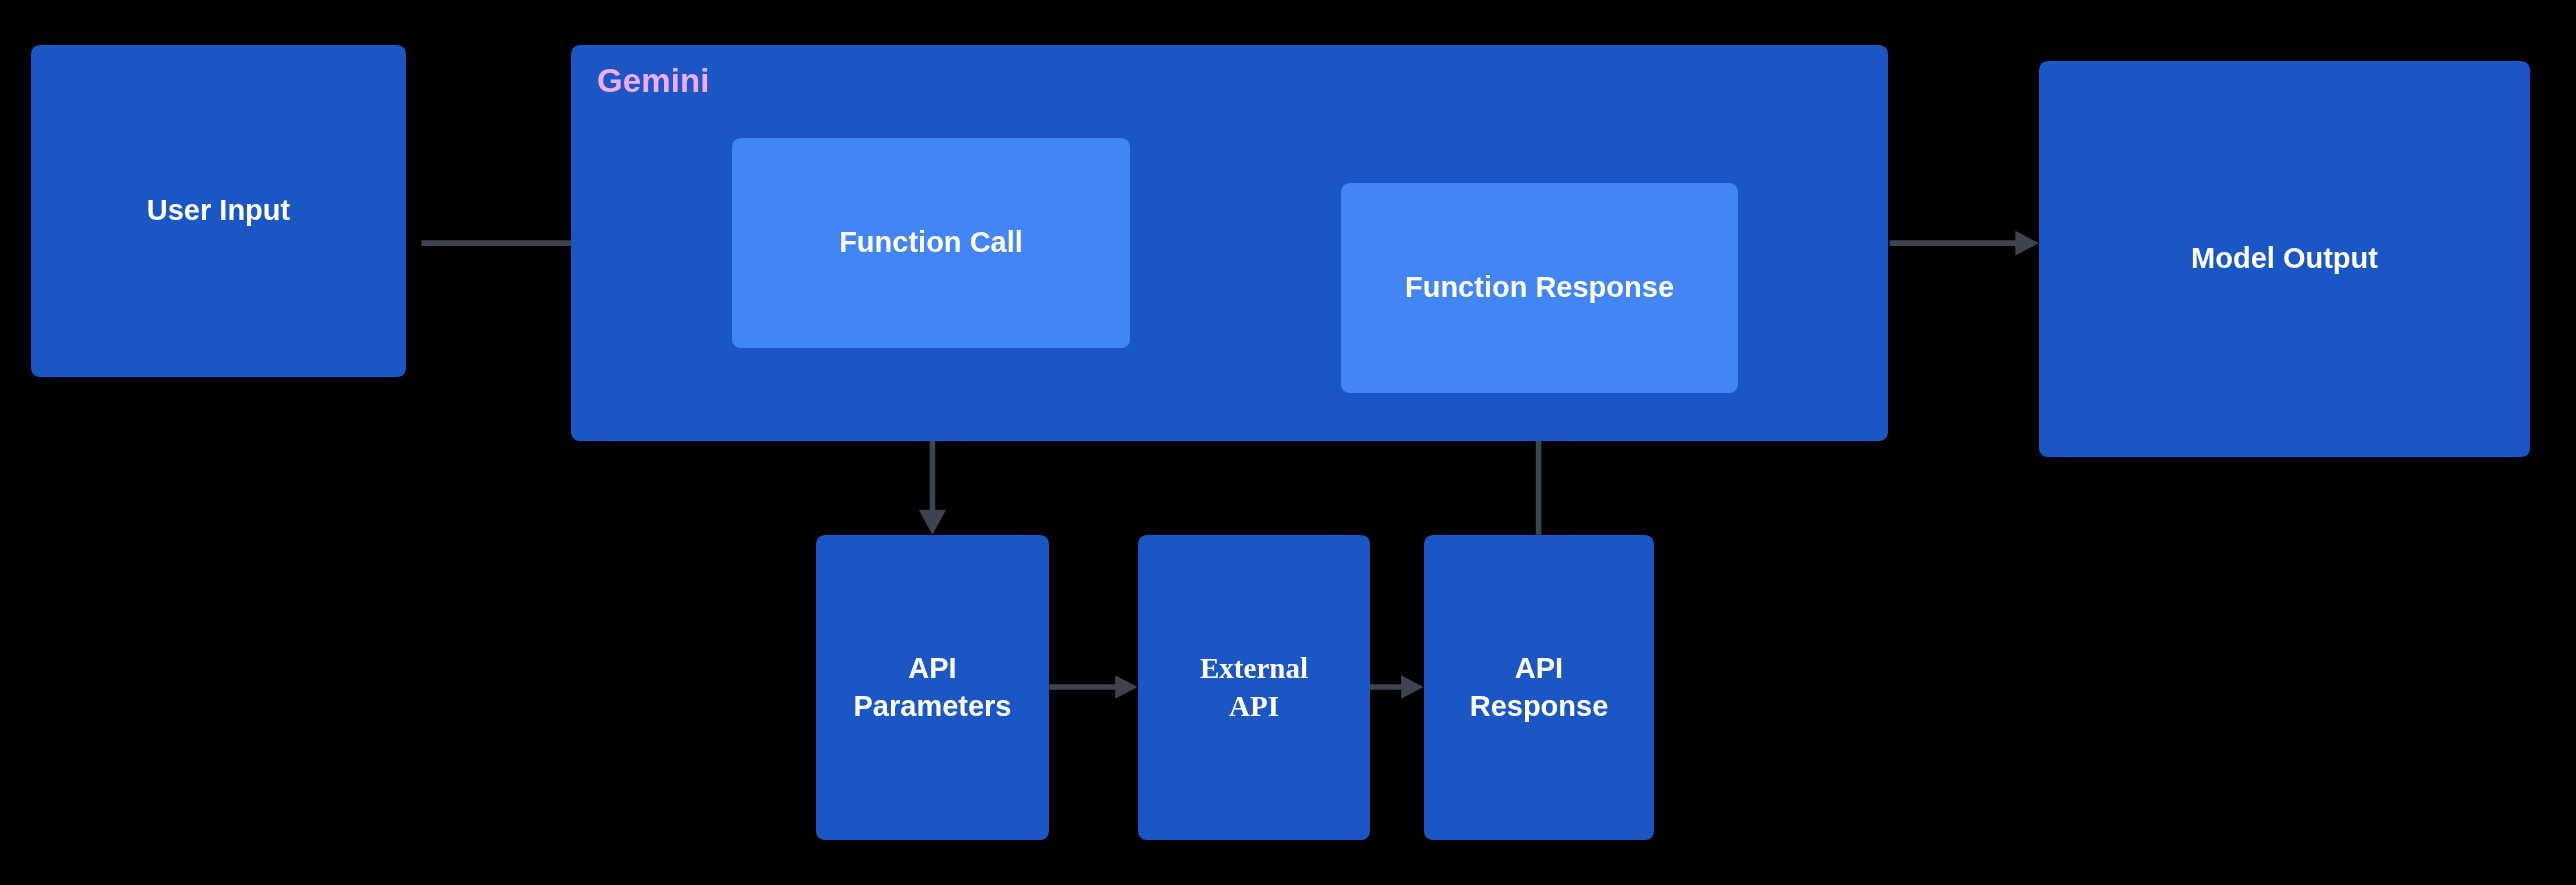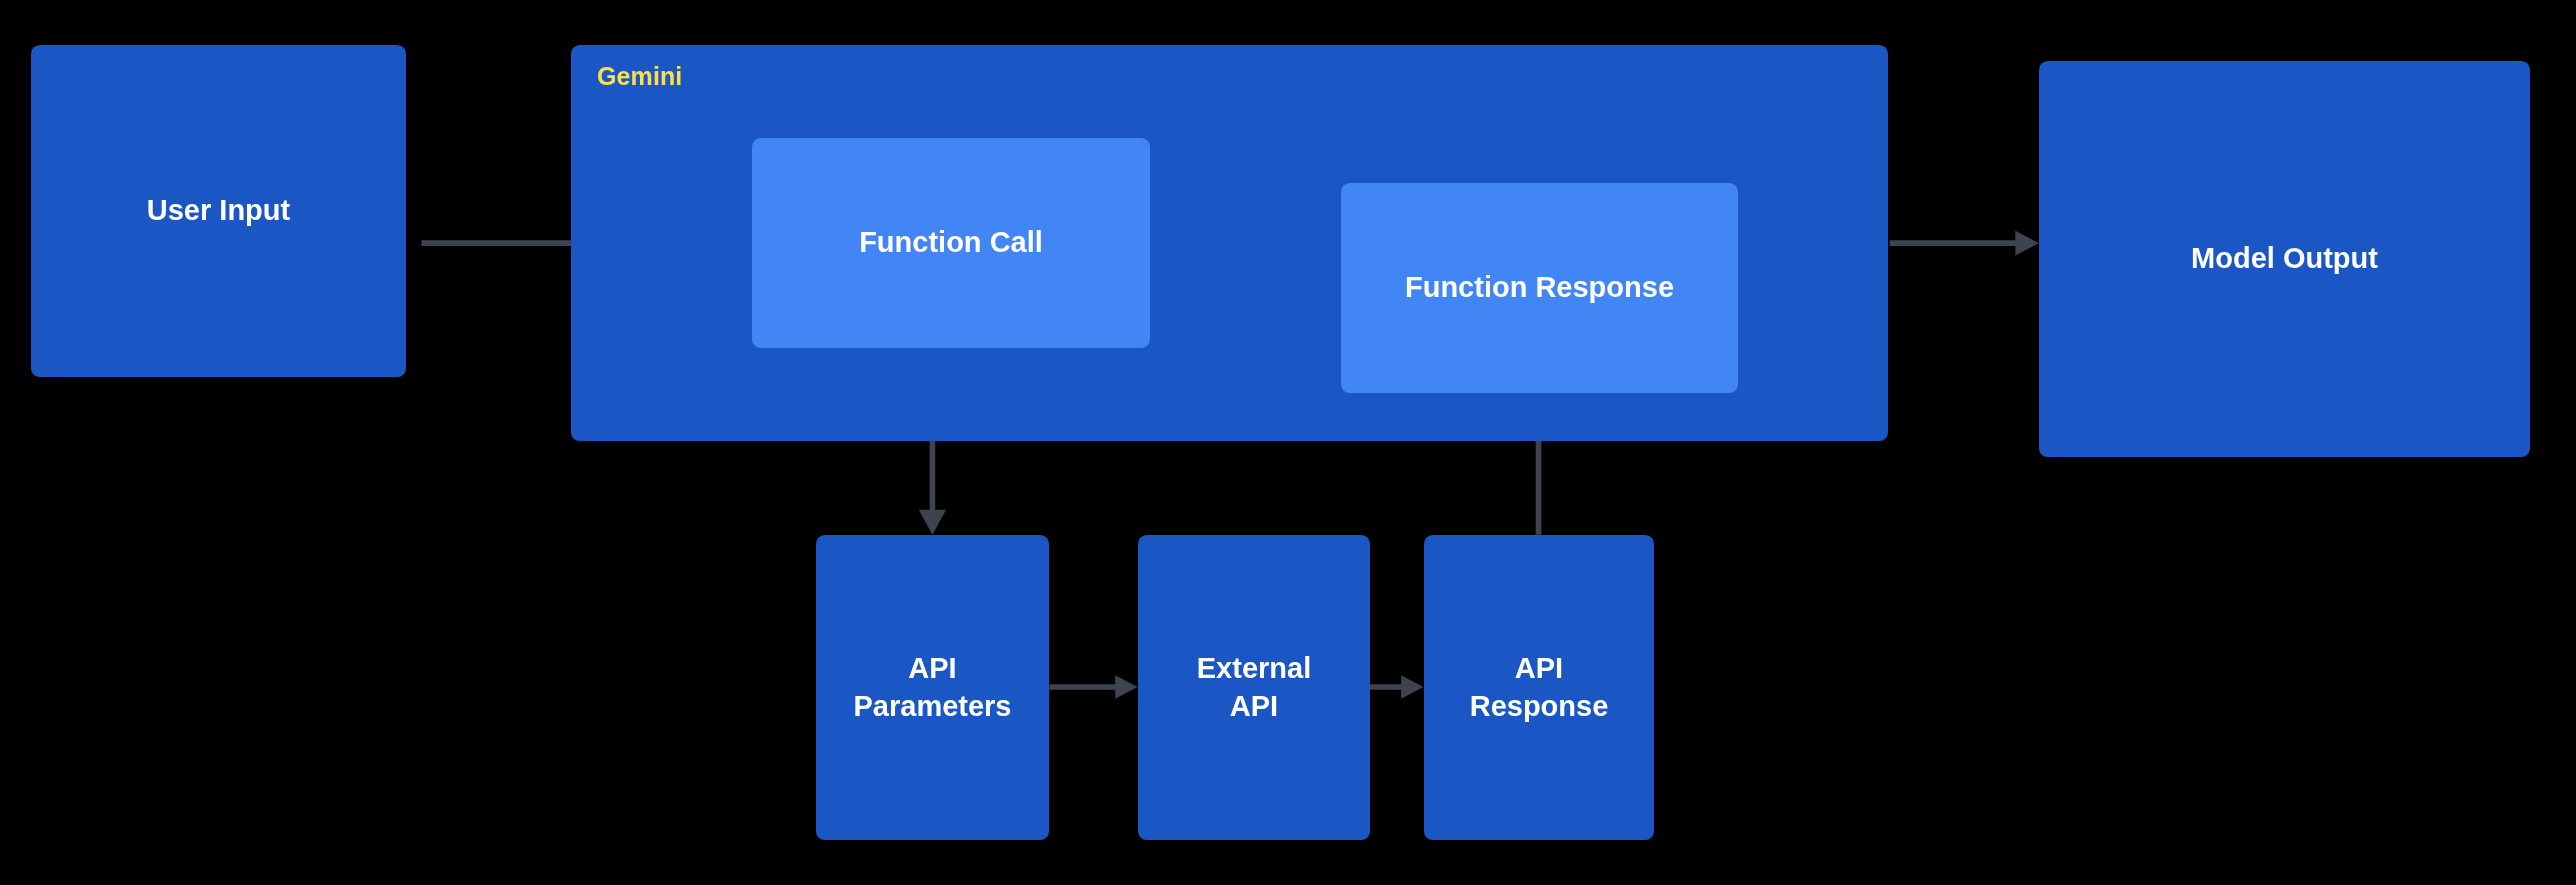--- a/index.html
+++ b/index.html
@@ -47,42 +47,42 @@
     width: 1317px;
     height: 396px;
     background: #1a56c4;
     border-radius: 8.7px;
     box-sizing: border-box;
   }
   #gemini-container-label {
     position: absolute;
     left: 26px;
     top: 17.4px;
-    color: #fde047;
-    font-size: 25px;
+    color: #f0abfc;
+    font-size: 33px;
     font-weight: bold;
     letter-spacing: 0.1px;
     -webkit-font-smoothing: antialiased;
   }
   
   #node-user-input {
     left: 31px;
     top: 45px;
     width: 375px;
     height: 332px;
   }
   #node-model-output {
     left: 2039px;
     top: 45px;
     width: 491px;
     height: 396px;
     margin-top: 16px;
   }
   #node-function-call {
-    left: 752px;
+    left: 732px;
     top: 138px;
     width: 398px;
     height: 210px;
   }
   #node-function-response {
     left: 1341px;
     top: 138px;
     width: 397px;
     height: 210px;
     margin-top: 45px;
@@ -92,20 +92,21 @@
     left: 816px;
     top: 535px;
     width: 233px;
     height: 305px;
   }
   #node-external-api {
     left: 1138px;
     top: 535px;
     width: 232px;
     height: 305px;
+    font-family: Liberation Serif, serif;
   }
   #node-api-response {
     left: 1424px;
     top: 535px;
     width: 230px;
     height: 305px;
   }
   
   #edge-layer {
     position: absolute;

